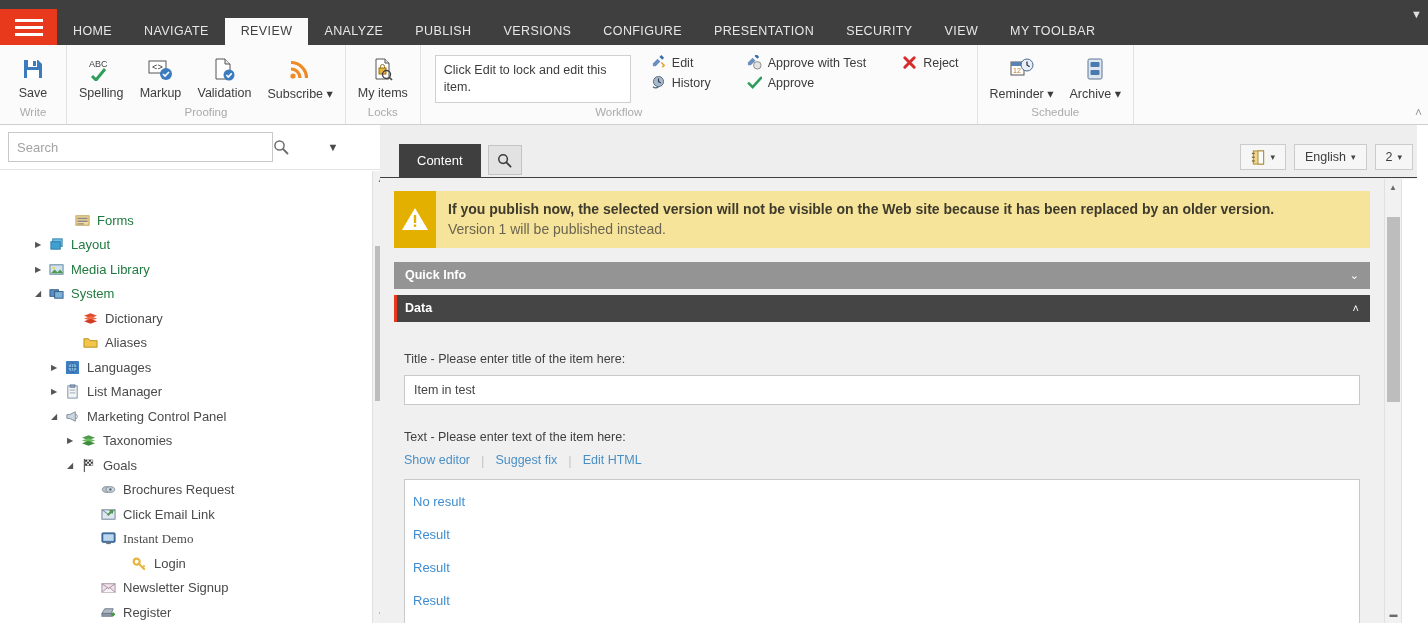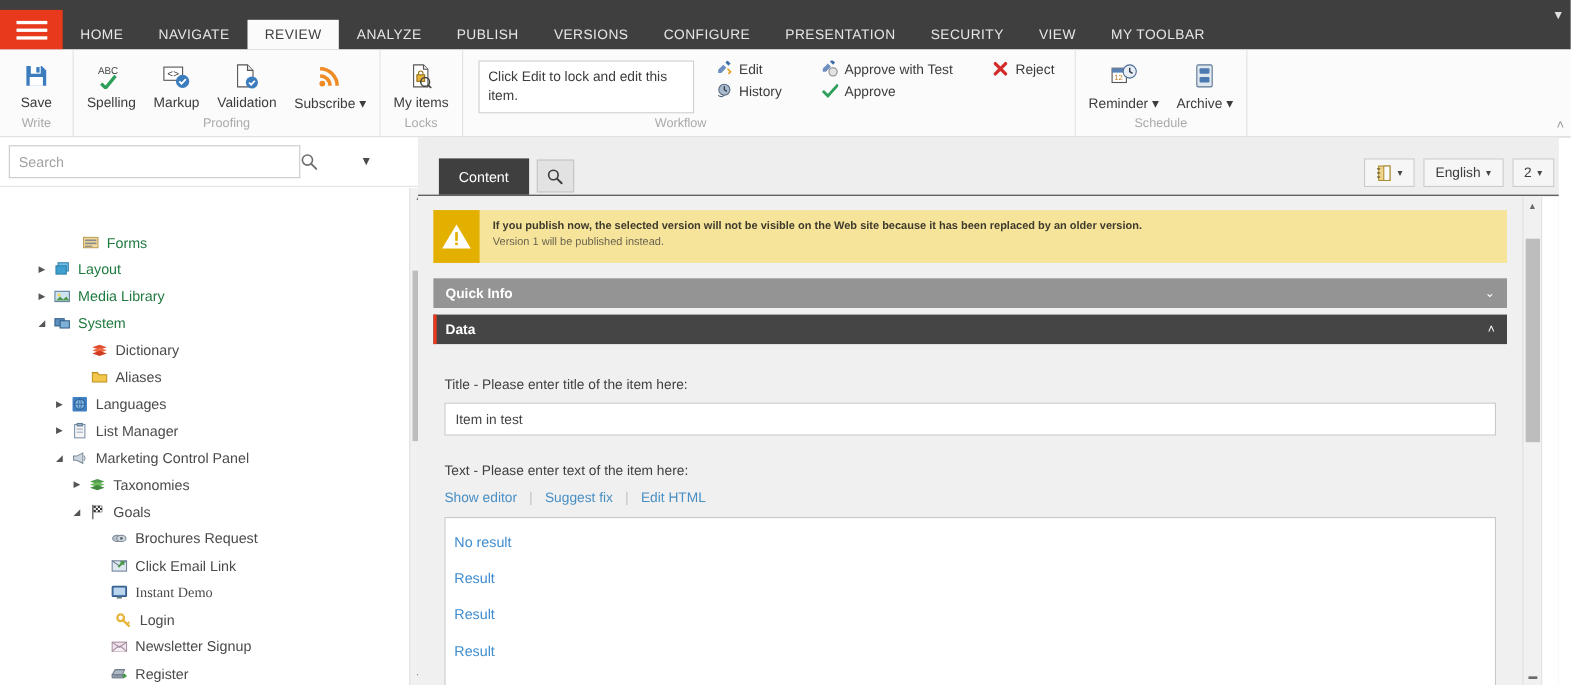--- a/index.html
+++ b/index.html
@@ -145,21 +145,21 @@
     position: absolute; top: 54px; left: 0; right: 0; bottom: 0;
     overflow: hidden; background: #f0f0f0;
   }
   .cinner { position: absolute; top:0; left: 0; right: 33px; bottom: 0; overflow: hidden; padding: 12px 14px 0 14px;}
 
   .warnbar { display: flex; background: #f6e49a; min-height: 48px; }
   .warn-ico {
     width: 42px; background: #e3b000; display: flex; align-items: center;
     justify-content: center;
   }
-  .warn-text { padding: 8px 12px; font-size: 10px; color: #4a4230; line-height: 1.45; }
+  .warn-text { padding: 8px 12px; font-size: 14px; color: #4a4230; line-height: 1.45; }
   .warn-text .l1 { font-weight: bold; color: #3e3a2c; }
   .warn-text .l2 { color: #6b6450; }
 
   .secbar {
     height: 27px; display: flex; align-items: center; color: #fff;
     font-size: 12.5px; font-weight: bold; padding-left: 11px; cursor: pointer;
     margin-top: 14px;
   }
   .secbar.gray { background: #949494; }
   .secbar.dark { background: #454545; border-left: 3px solid #e8391d; padding-left: 8px; }
@@ -564,21 +564,21 @@
         <span class="ico">
           <svg width="15" height="15" viewBox="0 0 16 16">
               <rect x="1" y="2" width="14" height="10" rx="1" fill="#4a7ab0" stroke="#2d5580"></rect>
               <rect x="2.5" y="3.5" width="11" height="7" fill="#bcd6ee"></rect>
               <rect x="5.5" y="12" width="5" height="2" fill="#667888"></rect>
             </svg>
         </span>
         <span class="lbl">Instant Demo</span>
       </div>
 
-      <div class="tnode gray" style="padding-left:86px;">
+      <div class="tnode gray" style="padding-left:113px;">
         <span class="exp"></span>
         <span class="ico">
           <svg width="15" height="15" viewBox="0 0 16 16">
               <circle cx="5" cy="6" r="3.2" fill="none" stroke="#e8b43a" stroke-width="2.2"></circle>
               <path d="M7 8l6 6" stroke="#e8b43a" stroke-width="2.2" stroke-linecap="round"></path>
               <path d="M10.5 11.5l1.5 1.5M12 10l1.5 1.5" stroke="#e8b43a" stroke-width="1.8"></path>
             </svg>
         </span>
         <span class="lbl">Login</span>
       </div>

